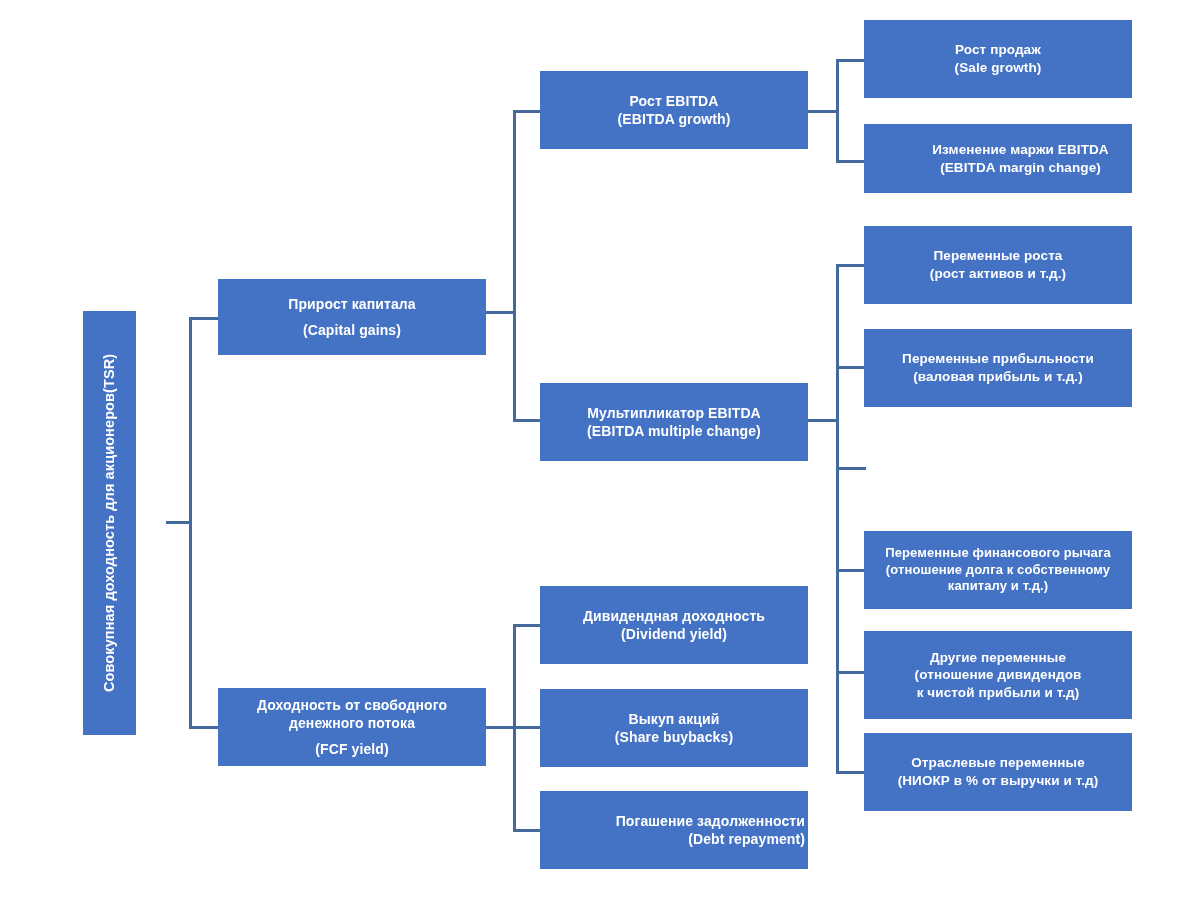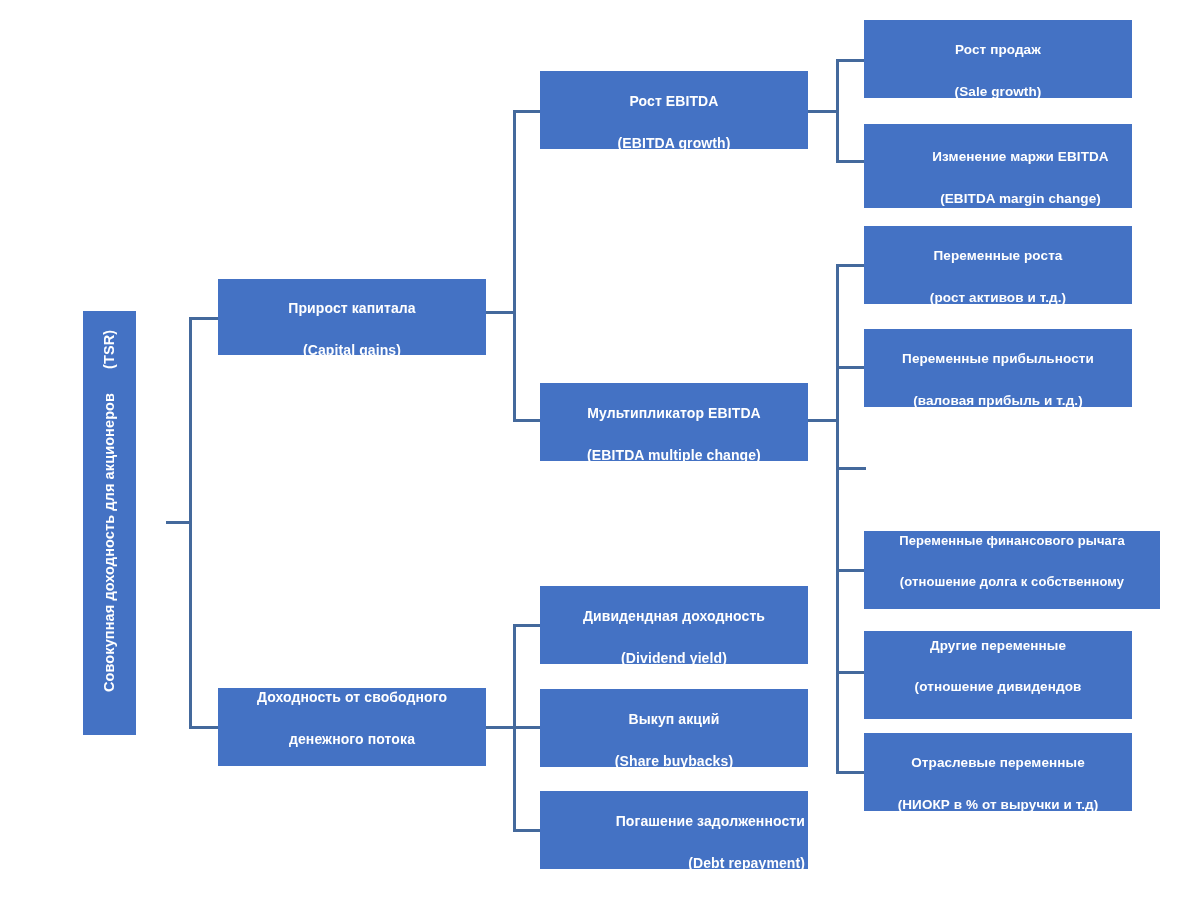--- a/index.html
+++ b/index.html
@@ -30,21 +30,20 @@
     justify-content: center;
     text-align: center;
     font-weight: bold;
     line-height: 1.30;
     letter-spacing: 0.1px;
     padding: 2px 3px;
     white-space: nowrap;
   }
   .node .ln {
     display: block;
-    margin-top: 24px;
   }
   
   .node-root {
     writing-mode: vertical-rl;
     transform: rotate(180deg);
     flex-direction: row;
     padding: 6px 2px;
     font-size: 14.5px;
     line-height: 1.45;
   }
@@ -141,37 +140,37 @@
   <div class="node f14" style="left:540px; top:791px; width:268px; height:78px;align-items:flex-end;">
     <span class="ln">Погашение задолженности</span>
     <span class="ln">(Debt repayment)</span>
   </div>
 
   <div class="node f135" style="left:864px; top:20px; width:268px; height:78px;">
     <span class="ln">Рост продаж</span>
     <span class="ln">(Sale growth)</span>
   </div>
 
-  <div class="node f135" style="left:864px; top:124px; width:268px; height:84px;padding-left:48px;">
+  <div class="node f135" style="left:864px; top:124px; width:268px; height:69px;padding-left:48px;">
     <span class="ln">Изменение маржи EBITDA</span>
     <span class="ln">(EBITDA margin change)</span>
   </div>
 
   <div class="node f135" style="left:864px; top:226px; width:268px; height:78px;text-align:right;">
     <span class="ln">Переменные роста</span>
     <span class="ln">(рост активов и т.д.)</span>
   </div>
 
   <div class="node f135" style="left:864px; top:329px; width:268px; height:78px;">
     <span class="ln">Переменные прибыльности</span>
     <span class="ln">(валовая прибыль и т.д.)</span>
   </div>
 
 
-  <div class="node f13" style="left:864px; top:531px; width:296px; height:78px;">
+  <div class="node f13" style="left:864px; top:531px; width:268px; height:78px;">
     <span class="ln">Переменные финансового рычага</span>
     <span class="ln">(отношение долга к собственному</span>
     <span class="ln">капиталу и т.д.)</span>
   </div>
 
   <div class="node f135" style="left:864px; top:631px; width:268px; height:88px;">
     <span class="ln">Другие переменные</span>
     <span class="ln">(отношение дивидендов</span>
     <span class="ln">к чистой прибыли и т.д)</span>
   </div>

